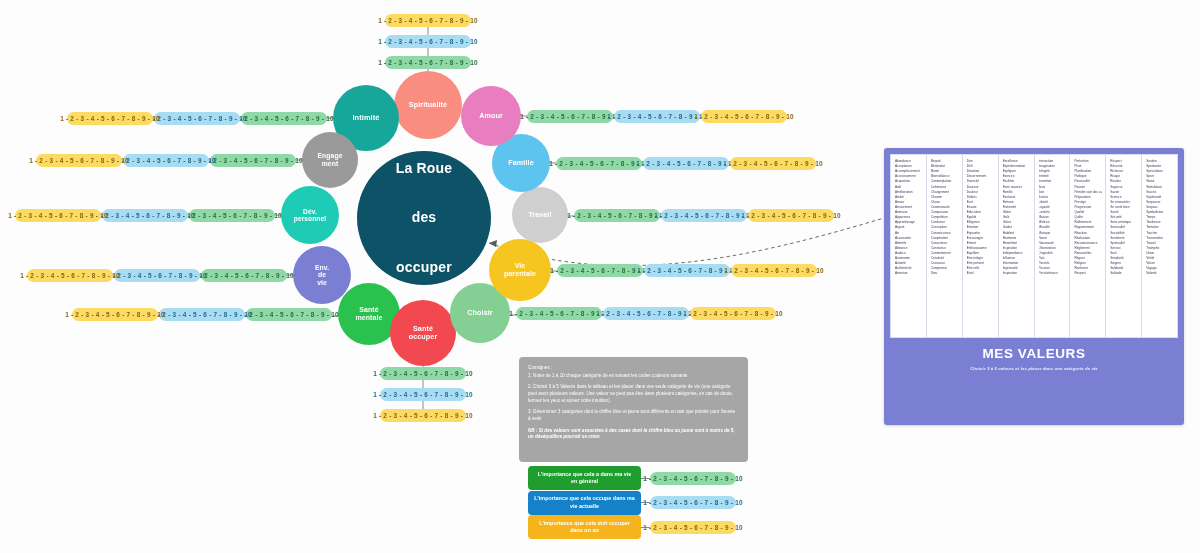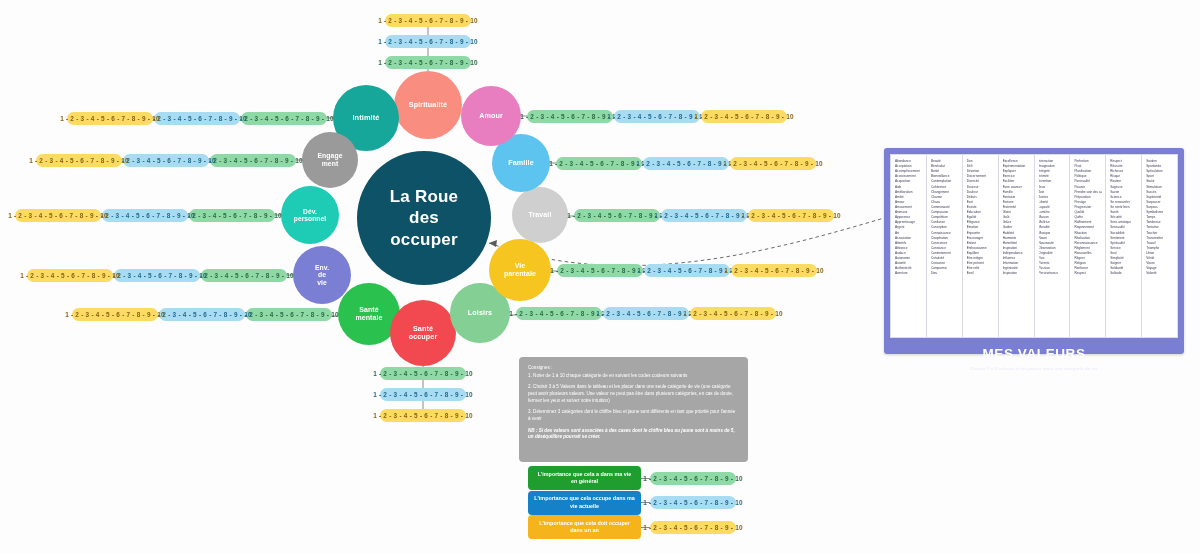--- a/index.html
+++ b/index.html
@@ -15,21 +15,21 @@
 
   
   .node{
     position:absolute;border-radius:50%;
     display:flex;align-items:center;justify-content:center;
     text-align:center;color:#ffffff;font-weight:700;
     line-height:1.12;letter-spacing:.1px;
     box-sizing:border-box;padding:4px;
   }
   .node.hub{
-    font-size:17px;line-height:1.25;letter-spacing:.2px;
+    font-size:14px;line-height:1.25;letter-spacing:.2px;gap:32px;
   }
   .node span{display:block;}
 
   
   .chip{
     position:absolute;border-radius:7px;
     display:flex;align-items:center;justify-content:center;
     font-size:6.4px;font-weight:700;letter-spacing:.25px;
     white-space:nowrap;box-sizing:border-box;
     height:13px;
@@ -58,21 +58,21 @@
     color:#fff;font-size:5.4px;font-weight:700;line-height:1.3;
     padding:0 6px;box-sizing:border-box;
   }
   .legend-dash{width:9px;height:1px;background:#8a8a8a;}
   .lg-green{background:#1f9d2f;}
   .lg-blue{background:#1481c9;}
   .lg-yellow{background:#f5b31c;}
 
   
   .values-panel{
-    position:absolute;left:884px;top:148px;width:300px;height:206px;
+    position:absolute;left:884px;top:148px;width:300px;height:277px;
     background:#7b7fd4;border-radius:3px;
     box-shadow:0 1px 3px rgba(0,0,0,.18);
     box-sizing:border-box;padding:6px 6px 0 6px;
   }
   .values-table{
     background:#ffffff;width:100%;height:184px;
     display:flex;box-sizing:border-box;
     border:1px solid #dcdcec;
   }
   .values-col{
@@ -185,21 +185,21 @@
       <div class="chip blue" style="width: 86px; left: 159px; top: 307.5px;">1 - 2 - 3 - 4 - 5 - 6 - 7 - 8 - 9 - 10</div>
       <div class="chip yellow" style="width: 86px; left: 72px; top: 307.5px;">1 - 2 - 3 - 4 - 5 - 6 - 7 - 8 - 9 - 10</div>
       <div class="node" style="left: 390px; top: 300px; width: 66px; height: 66px; background: rgb(242, 72, 79); font-size: 7.2px; flex-direction: column;">
         <span>Santé</span>
         <span>occuper</span>
       </div>
       <div class="chip green" style="width: 86px; left: 380px; top: 367px;">1 - 2 - 3 - 4 - 5 - 6 - 7 - 8 - 9 - 10</div>
       <div class="chip blue" style="width: 86px; left: 380px; top: 388px;">1 - 2 - 3 - 4 - 5 - 6 - 7 - 8 - 9 - 10</div>
       <div class="chip yellow" style="width: 86px; left: 380px; top: 409px;">1 - 2 - 3 - 4 - 5 - 6 - 7 - 8 - 9 - 10</div>
       <div class="node" style="left: 450px; top: 283px; width: 60px; height: 60px; background: rgb(131, 207, 148); font-size: 7.2px; flex-direction: column;">
-        <span>Loisirs</span>
+        <span>Choisir</span>
       </div>
       <div class="chip green" style="width: 86px; left: 516px; top: 306.5px;">1 - 2 - 3 - 4 - 5 - 6 - 7 - 8 - 9 - 10</div>
       <div class="chip blue" style="width: 86px; left: 603px; top: 306.5px;">1 - 2 - 3 - 4 - 5 - 6 - 7 - 8 - 9 - 10</div>
       <div class="chip yellow" style="width: 86px; left: 690px; top: 306.5px;">1 - 2 - 3 - 4 - 5 - 6 - 7 - 8 - 9 - 10</div>
       <div class="node" style="left: 489px; top: 239px; width: 62px; height: 62px; background: rgb(246, 197, 31); font-size: 7px; flex-direction: column;">
         <span>Vie</span>
         <span>parentale</span>
       </div>
       <div class="chip green" style="width: 86px; left: 557px; top: 263.5px;">1 - 2 - 3 - 4 - 5 - 6 - 7 - 8 - 9 - 10</div>
       <div class="chip blue" style="width: 86px; left: 644px; top: 263.5px;">1 - 2 - 3 - 4 - 5 - 6 - 7 - 8 - 9 - 10</div>

